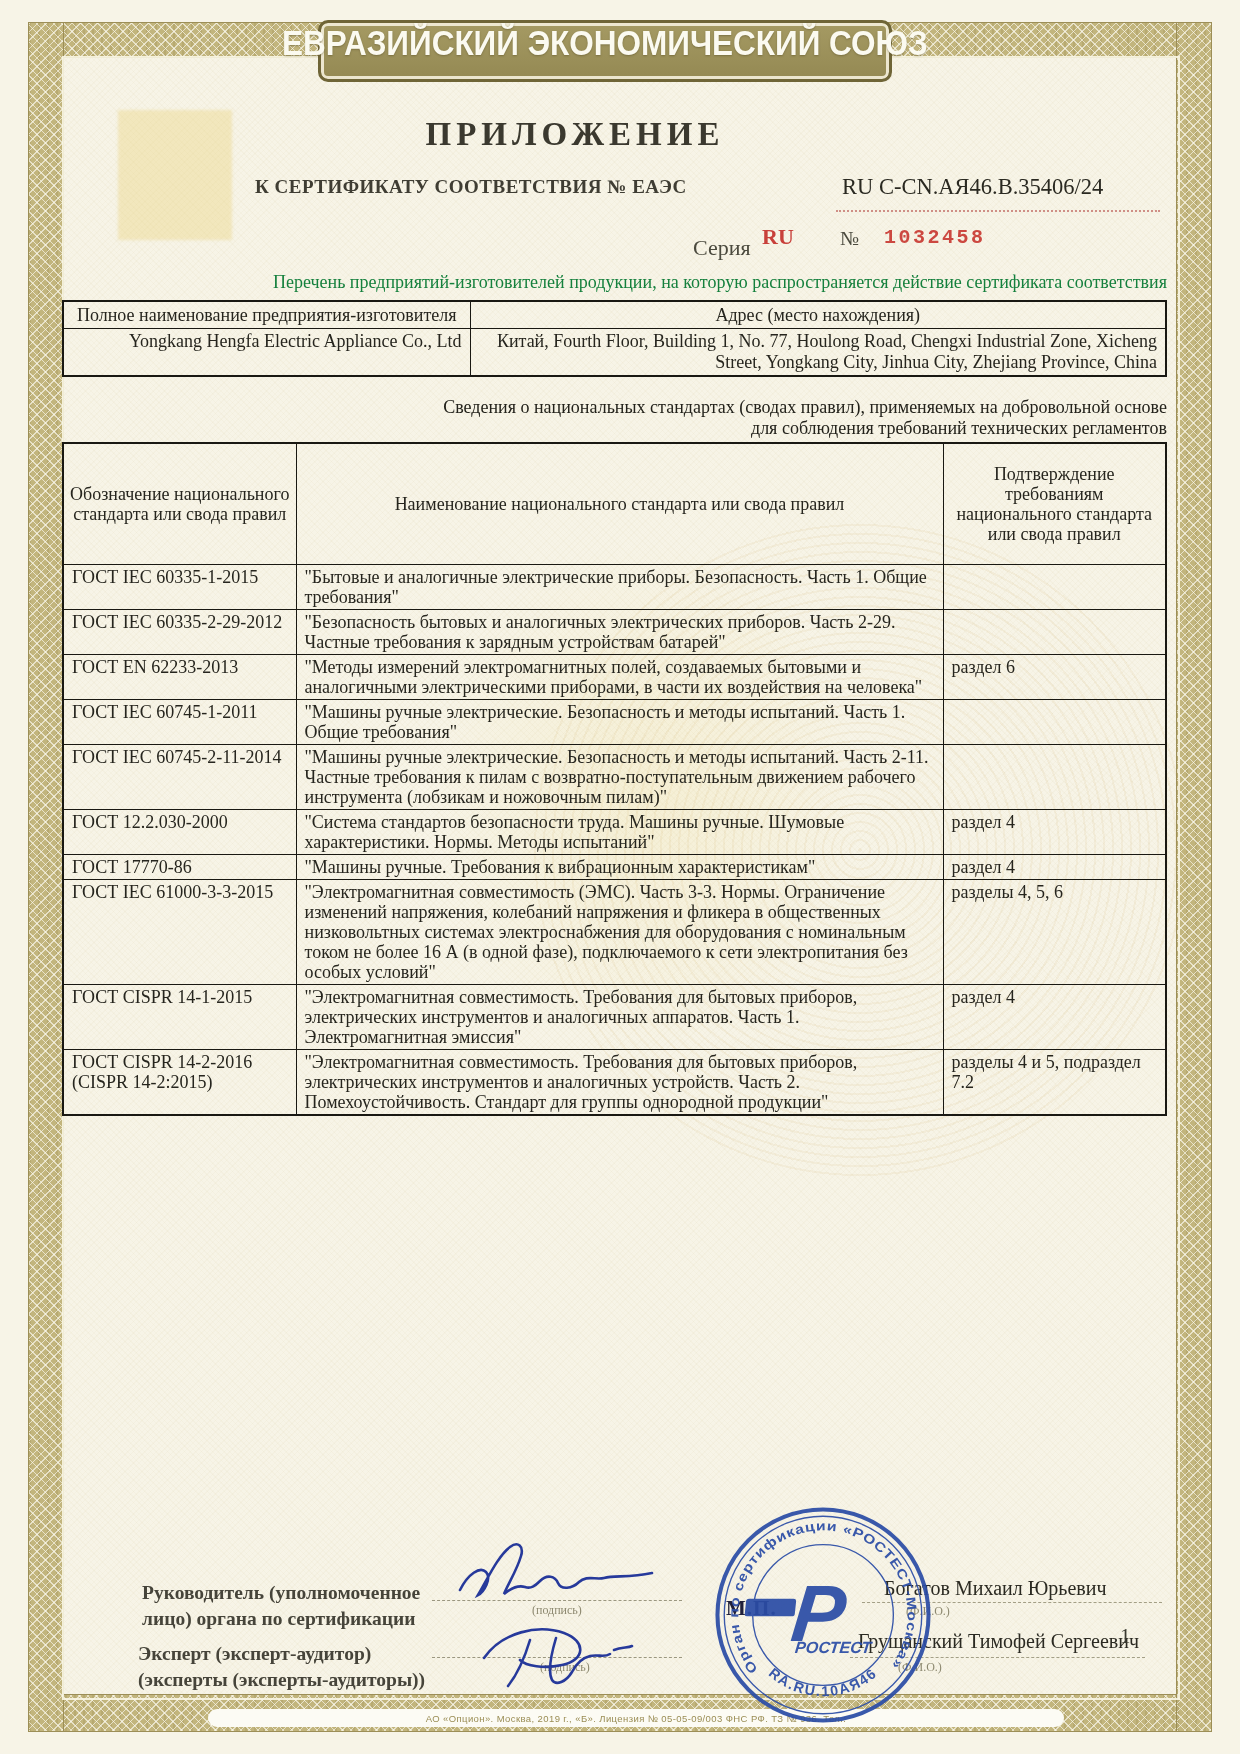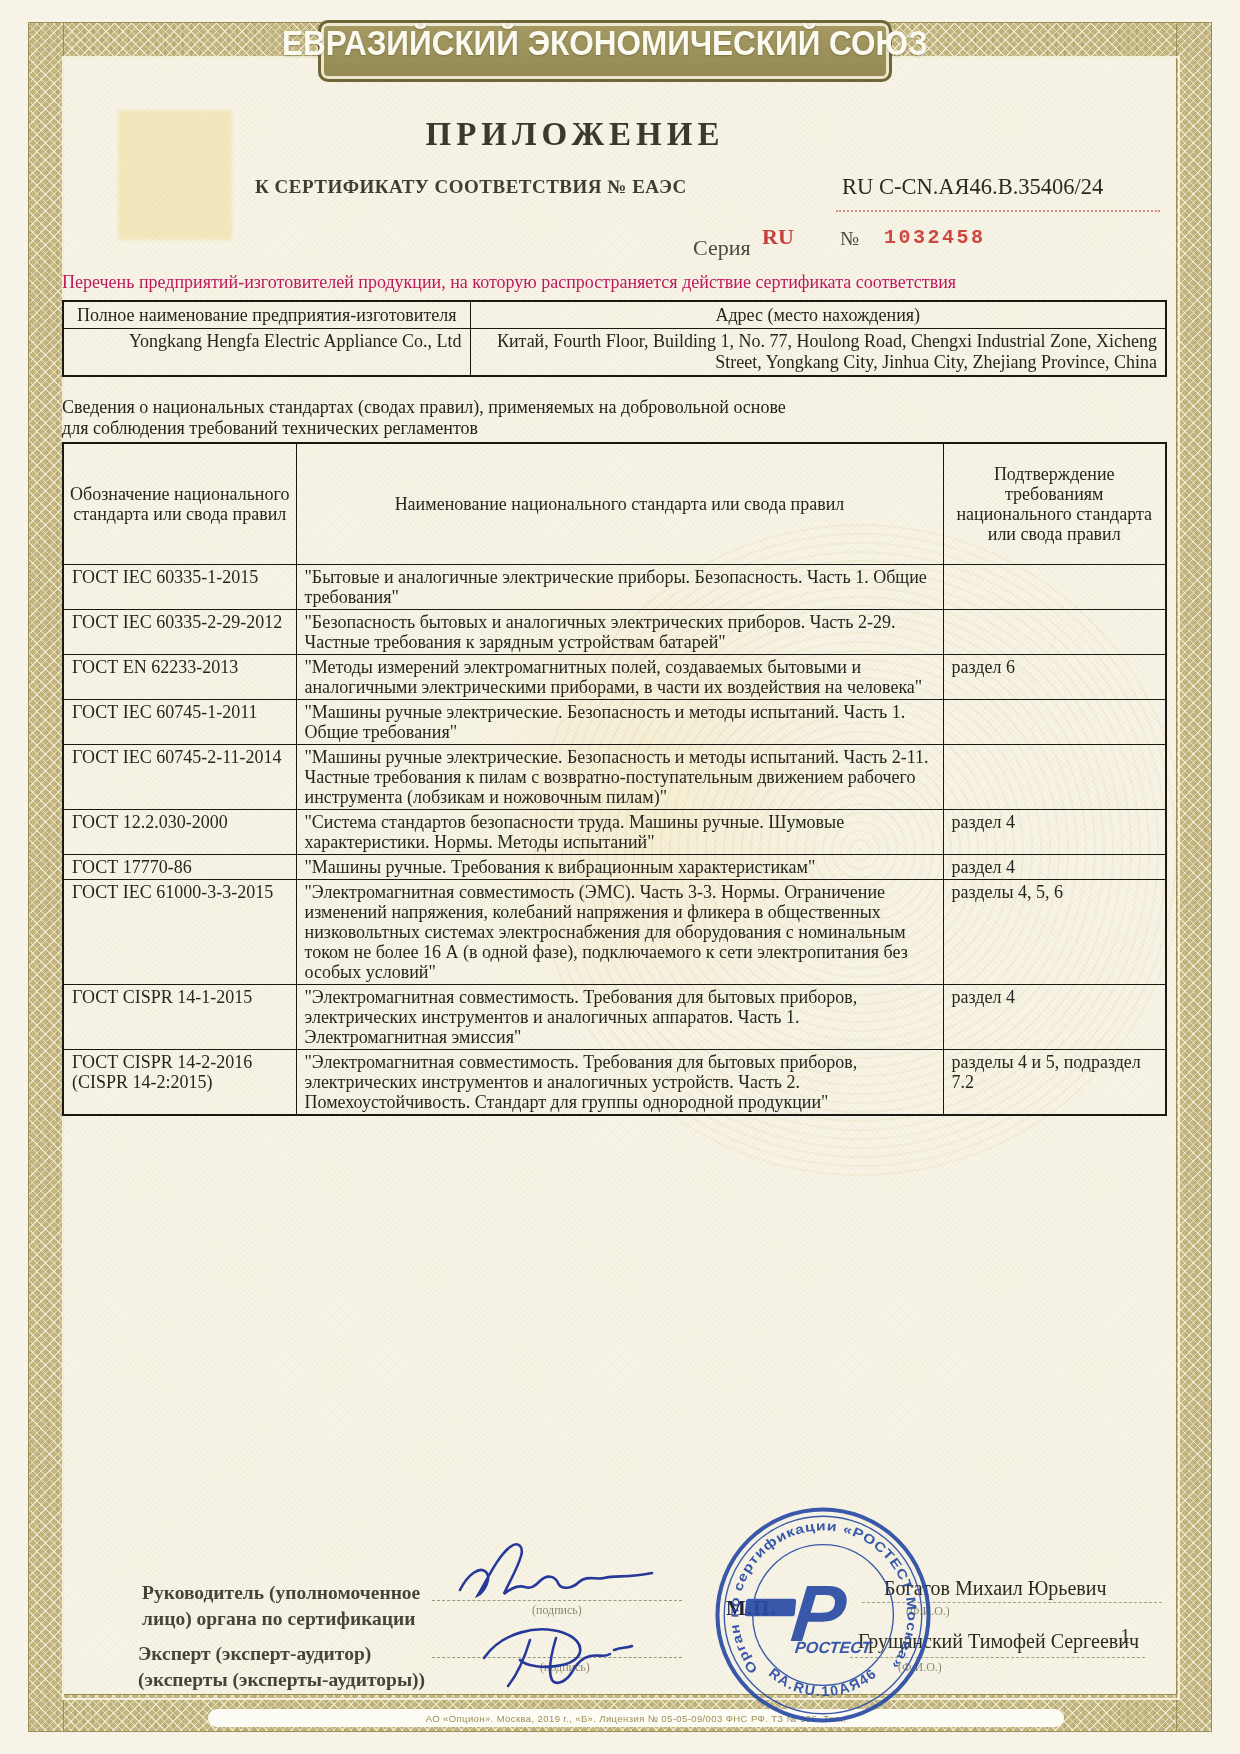--- a/index.html
+++ b/index.html
@@ -58,22 +58,22 @@
   .cert-label{position:absolute;left:255px;top:176px;font-size:19px;font-weight:700;
     letter-spacing:.5px;color:#3f3d33;white-space:nowrap;}
   .cert-number{position:absolute;left:842px;top:174px;width:318px;font-size:22.5px;color:#2a2921;white-space:nowrap;}
   .cert-underline{position:absolute;left:836px;top:210px;width:324px;border-top:2px dotted #cf8f86;}
   .series-label{position:absolute;left:693px;top:228px;font-size:22px;color:#4b4a3e;margin-top:7px;}
   .series-value{position:absolute;left:762px;top:224px;font-size:22px;font-weight:700;color:#c8403a;}
   .number-sign{position:absolute;left:840px;top:227px;font-size:20px;color:#4b4a3e;}
   .number-value{position:absolute;left:884px;top:226px;font-size:20px;font-weight:700;
     font-family:"Liberation Mono","DejaVu Sans Mono",monospace;letter-spacing:2.5px;color:#cc4840;}
   
-  .intro{position:absolute;left:62px;top:272px;width:1105px;text-align:left;font-size:18px;color:#be185d;}
-  .standards-intro{position:absolute;left:62px;top:397px;width:1105px;text-align:left;
+  .intro{position:absolute;left:62px;top:272px;width:1105px;text-align:right;font-size:18px;color:#15803d;}
+  .standards-intro{position:absolute;left:62px;top:397px;width:1105px;text-align:right;
     white-space:pre-line;font-size:18px;line-height:21px;color:#23221b;}
   
   table{border-collapse:collapse;table-layout:fixed;}
   .t1{position:absolute;left:62px;top:300px;width:1105px;border:2.5px solid #191812;}
   .t2{position:absolute;left:62px;top:442px;width:1105px;border:2.5px solid #191812;}
   .t1 th,.t1 td,.t2 th,.t2 td{border:1.6px solid #191812;font-weight:400;}
   .t1 th{font-size:18px;line-height:20px;padding:3px 8px;text-align:center;vertical-align:middle;}
   .t1 td{font-size:18px;line-height:21px;padding:2px 8px;vertical-align:top;text-align:right;}
   .t2 th{font-size:18px;line-height:20px;padding:20px 6px;text-align:center;vertical-align:middle;}
   .t2 td{font-size:18px;line-height:20px;padding:2px 8px;vertical-align:top;text-align:left;}

